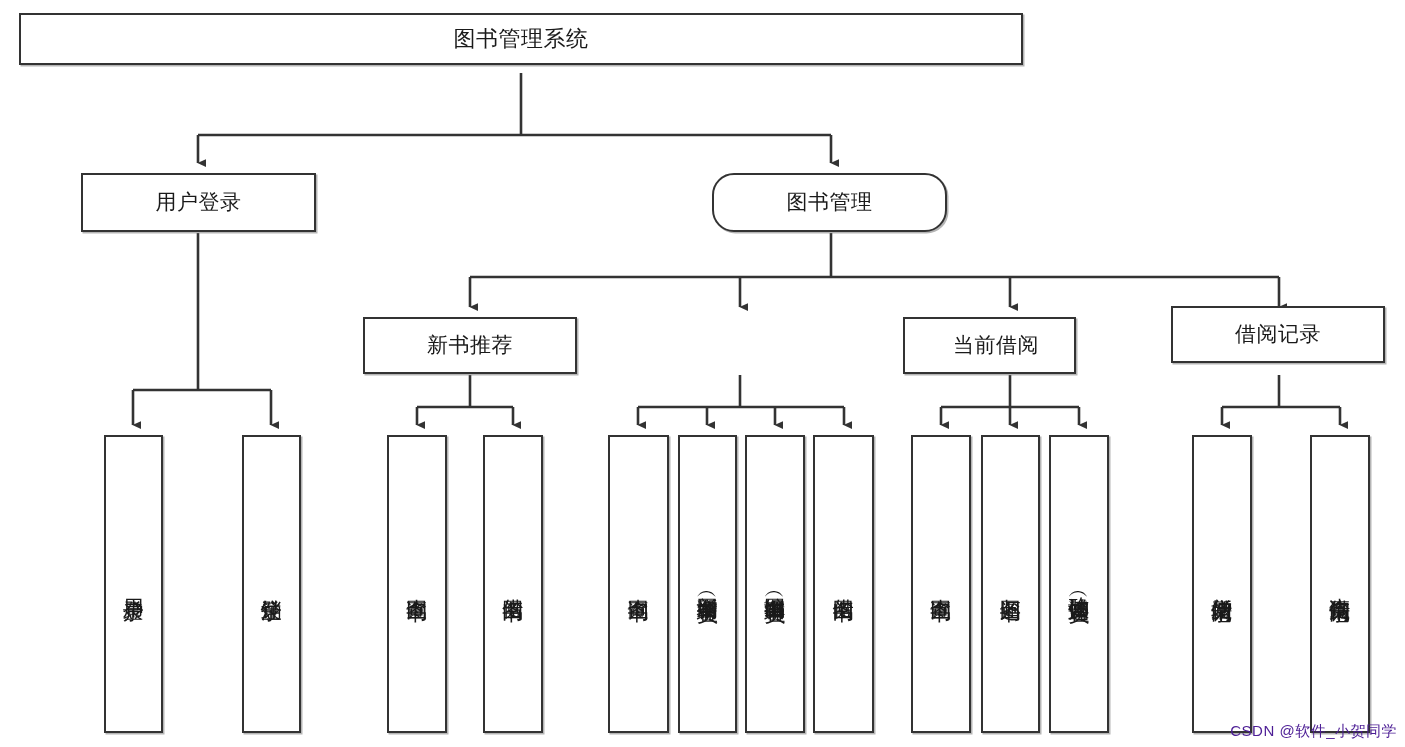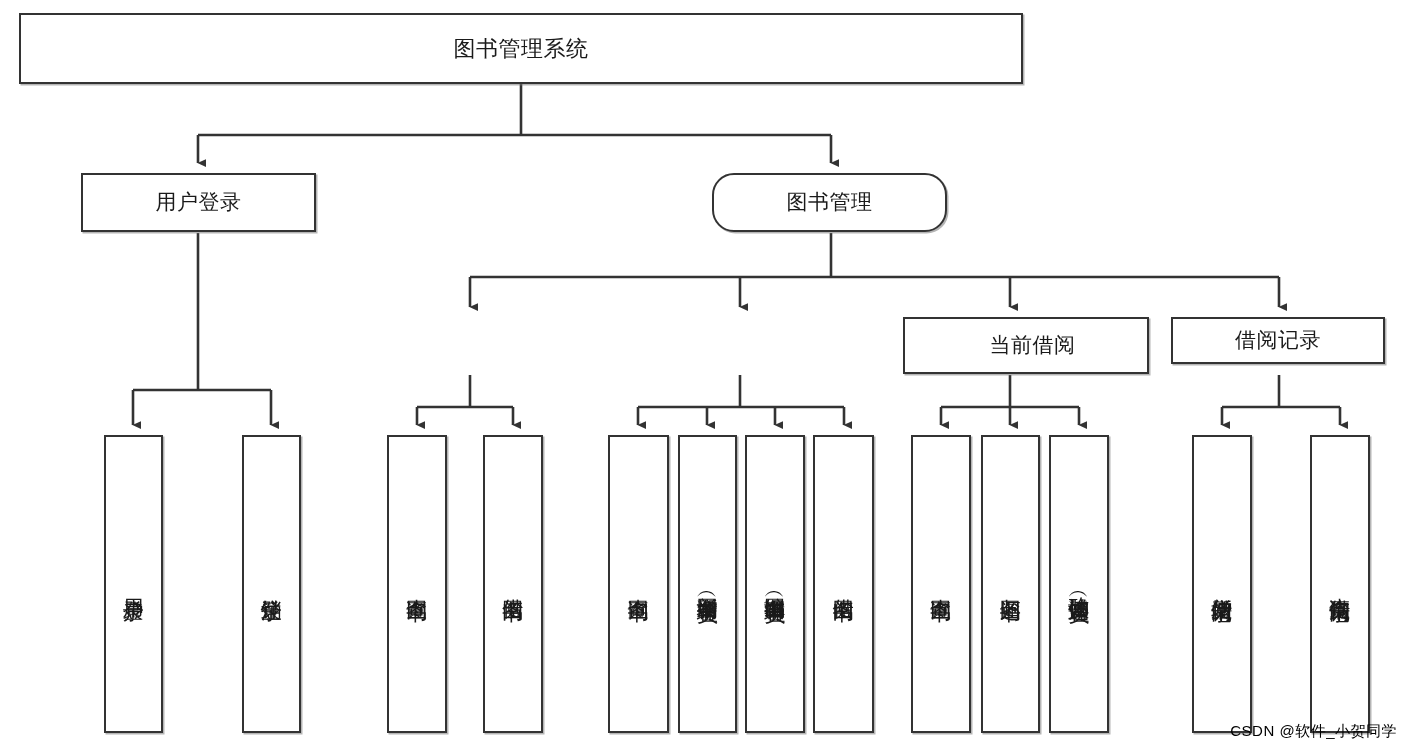--- a/index.html
+++ b/index.html
@@ -58,21 +58,21 @@
     font-size: 21px;
     line-height: 1.22;
     letter-spacing: 1px;
     max-height: 100%;
   }
   #watermark {
     position: absolute;
     right: 8px;
     bottom: 6px;
     font-size: 15px;
-    color: #000000;
+    color: #4c1d95;
     letter-spacing: 0.5px;
     white-space: nowrap;
   }
 </style>
 </head>
 <body>
 
 <div id="diagram-root">
 
   <svg id="edges-layer" viewBox="0 0 1405 747" width="1405" height="747" xmlns="http://www.w3.org/2000/svg">
@@ -118,39 +118,42 @@
       <path d="M1010,407 L1010,425" marker-end="url(#arrowhead)"></path>
       <path d="M1079,407 L1079,425" marker-end="url(#arrowhead)"></path>
 
       <path d="M1279,375 L1279,407"></path>
       <path d="M1222,407 L1340,407"></path>
       <path d="M1222,407 L1222,425" marker-end="url(#arrowhead)"></path>
       <path d="M1340,407 L1340,425" marker-end="url(#arrowhead)"></path>
     </g>
   </svg>
 
-  <div class="node root horizontal" style="left:19px; top:13px; width:1004px; height:71px;">
+  <div class="node root horizontal" style="left:19px; top:13px; width:1004px; height:52px;">
     <span class="node-label">图书管理系统</span>
   </div>
 
   <div class="node horizontal" style="left:81px; top:173px; width:235px; height:59px;">
     <span class="node-label">用户登录</span>
   </div>
 
   <div class="node horizontal" style="left:712px; top:173px; width:235px; height:59px;border-radius:22px;">
     <span class="node-label">图书管理</span>
   </div>
 
-
-
-  <div class="node horizontal" style="left:903px; top:317px; width:246px; height:57px;padding-left:13px;">
+  <div class="node horizontal" style="left:363px; top:317px; width:214px; height:57px;">
+    <span class="node-label">新书推荐</span>
+  </div>
+
+
+  <div class="node horizontal" style="left:903px; top:317px; width:173px; height:57px;padding-left:13px;">
     <span class="node-label">当前借阅</span>
   </div>
 
-  <div class="node horizontal" style="left:1171px; top:317px; width:214px; height:47px;">
+  <div class="node horizontal" style="left:1171px; top:306px; width:214px; height:57px;">
     <span class="node-label">借阅记录</span>
   </div>
 
   <div class="node vertical" style="left:104px; top:435px; width:59px; height:298px;">
     <span class="node-label">用户登录</span>
   </div>
 
   <div class="node vertical" style="left:242px; top:435px; width:59px; height:298px;">
     <span class="node-label">注销登录</span>
   </div>

